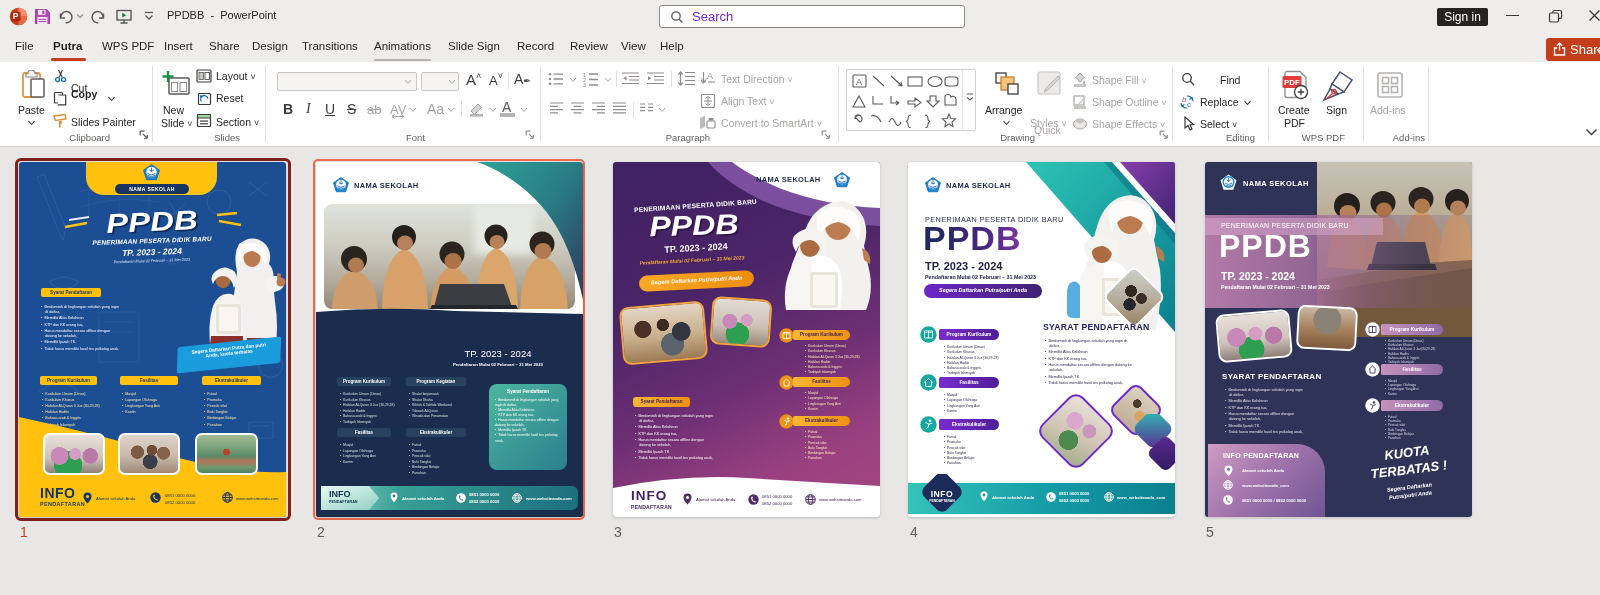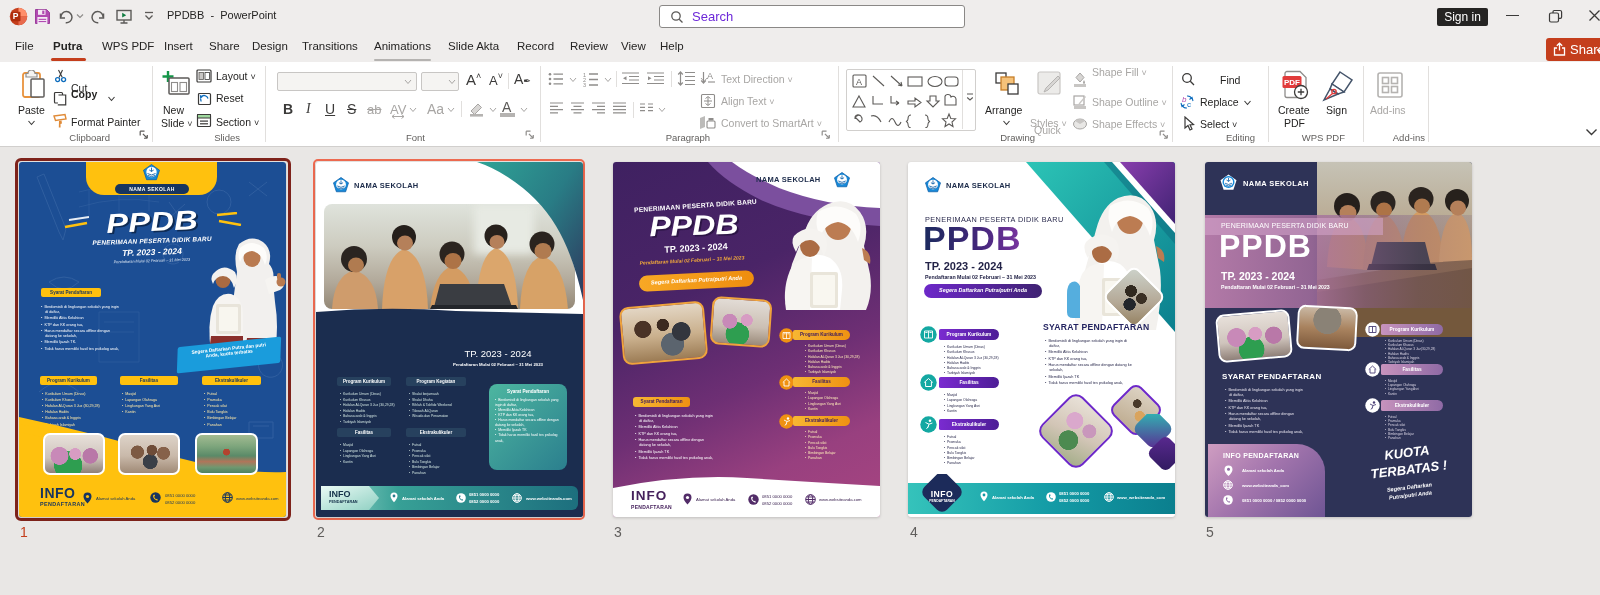--- a/index.html
+++ b/index.html
@@ -97,21 +97,21 @@
   <div class="menu-item" style="left:15px;">File</div>
   <div class="menu-item" style="left:53px;font-weight:bold;">Putra</div>
   <div class="abs" style="left:51px;top:25px;width:35px;height:3px;background:#c43e1c;border-radius:2px;"></div>
   <div class="menu-item" style="left:102px;">WPS PDF</div>
   <div class="menu-item" style="left:164px;">Insert</div>
   <div class="menu-item" style="left:209px;">Share</div>
   <div class="menu-item" style="left:252px;">Design</div>
   <div class="menu-item" style="left:302px;">Transitions</div>
   <div class="menu-item" style="left:374px;">Animations</div>
   <div class="abs" style="left:374px;top:26px;width:57px;height:2px;background:#b5b3b1;border-radius:1px;"></div>
-  <div class="menu-item" style="left:448px;">Slide Akta</div>
+  <div class="menu-item" style="left:448px;">Slide Sign</div>
   <div class="menu-item" style="left:517px;">Record</div>
   <div class="menu-item" style="left:570px;">Review</div>
   <div class="menu-item" style="left:621px;">View</div>
   <div class="menu-item" style="left:660px;">Help</div>
 
   <div class="abs" style="left:1546px;top:5px;width:60px;height:23px;background:#c43e1c;border-radius:3px;">
     <svg class="abs" style="left:6px;top:4px;" width="15" height="15" viewBox="0 0 15 15">
         <path d="M7.5 8.5 L7.5 1.5 M4.8 3.8 L7.5 1.2 L10.2 3.8" fill="none" stroke="#fff" stroke-width="1.3"></path>
         <path d="M5 6 H2.5 V13 H12.5 V6 H10" fill="none" stroke="#fff" stroke-width="1.3"></path>
       </svg>
@@ -146,21 +146,21 @@
     </svg>
   <div class="abs rbtn-txt" style="left:71px;top:26px;font-weight:bold;">Copy</div>
   <svg class="abs" style="left:107px;top:34px;" width="9" height="6" viewBox="0 0 9 6">
       <path d="M1.5 1 L4.5 4.5 L7.5 1" fill="none" stroke="#3b3a39" stroke-width="1.1"></path>
     </svg>
 
   <svg class="abs" style="left:52px;top:51px;" width="16" height="16" viewBox="0 0 16 16">
       <path d="M2 3 L13 1.5 L14 6 L3.5 7.5 Z" fill="#fff" stroke="#e08b38" stroke-width="1.4"></path>
       <path d="M7 8 L9.5 7.6 L10 10.5 L8.5 11 L8.6 14.5 L6.8 14.5 Z" fill="#e08b38"></path>
     </svg>
-  <div class="abs rbtn-txt" style="left:71px;top:54px;">Format Painter</div>
+  <div class="abs rbtn-txt" style="left:71px;top:54px;">Slides Painter</div>
   <div class="rlabel" style="left:30px;width:80px;">Clipboard</div>
   <svg class="launcher" style="left:138px;" width="11" height="11" viewBox="0 0 11 11">
       <path d="M2 2 H6 M2 2 V6 M4.5 4.5 L8.5 8.5 M8.5 8.5 H5.5 M8.5 8.5 V5.5" stroke="#5c5a58" stroke-width="1.1" fill="none"></path>
     </svg>
   <div class="rsep" style="left:152px;"></div>
 
   <svg class="abs" style="left:161px;top:7px;" width="30" height="32" viewBox="0 0 30 32">
     <path d="M1.5 7.5 H12.5 M7 2 V13" stroke="#149649" stroke-width="2.4"></path>
     <rect x="8" y="9" width="20" height="16" rx="1" fill="#fff" stroke="#5c5a58" stroke-width="1.5"></rect>
     <rect x="10.5" y="13.5" width="6" height="9" fill="none" stroke="#8f8d8b" stroke-width="1.1"></rect>
@@ -363,21 +363,21 @@
     <path d="M22 6 L10 18 L8 22 L12 20 L24 8 Z" fill="#d8d6d4" stroke="#b5b3b1" stroke-width="1"></path>
   </svg>
   <div class="abs rbtn-gray" style="left:1034px;top:42px;margin-top:20px;">Quick</div>
   <div class="abs rbtn-gray" style="left:1030px;top:55px;">Styles <span style="font-size:9px;">˅</span></div>
 
   <svg class="abs" style="left:1072px;top:10px;" width="16" height="15" viewBox="0 0 16 15">
       <path d="M8 1 L12 5.5 L8 10 L4 5.5 Z" fill="#d8d6d4" stroke="#a8a6a4" stroke-width="1"></path>
       <path d="M12 8 q2 3 0 4 q-2 -1 0 -4" fill="#a8a6a4"></path>
       <rect x="2" y="12" width="12" height="3" fill="#c8c6c4"></rect>
     </svg>
-  <div class="abs rbtn-gray" style="left:1092px;top:4px;">Shape Fill <span style="font-size:9px;">˅</span></div>
+  <div class="abs rbtn-gray" style="left:1092px;top:12px;">Shape Fill <span style="font-size:9px;">˅</span></div>
   <svg class="abs" style="left:1072px;top:32px;" width="16" height="15" viewBox="0 0 16 15">
       <rect x="2" y="2" width="10" height="9" fill="#fff" stroke="#a8a6a4" stroke-width="1.2"></rect>
       <path d="M13 2 L7 9 L6 11 L8 10 L14 3 Z" fill="#c8c6c4"></path>
       <rect x="2" y="12" width="12" height="3" fill="#c8c6c4"></rect>
     </svg>
   <div class="abs rbtn-gray" style="left:1092px;top:34px;">Shape Outline <span style="font-size:9px;">˅</span></div>
   <svg class="abs" style="left:1072px;top:54px;" width="16" height="15" viewBox="0 0 16 15">
       <ellipse cx="8" cy="8" rx="6.5" ry="5" fill="#e8e7e5" stroke="#a8a6a4" stroke-width="1"></ellipse>
       <path d="M3 5 a6.5 5 0 0 1 10 0 L8 8 Z" fill="#c8c6c4"></path>
     </svg>

